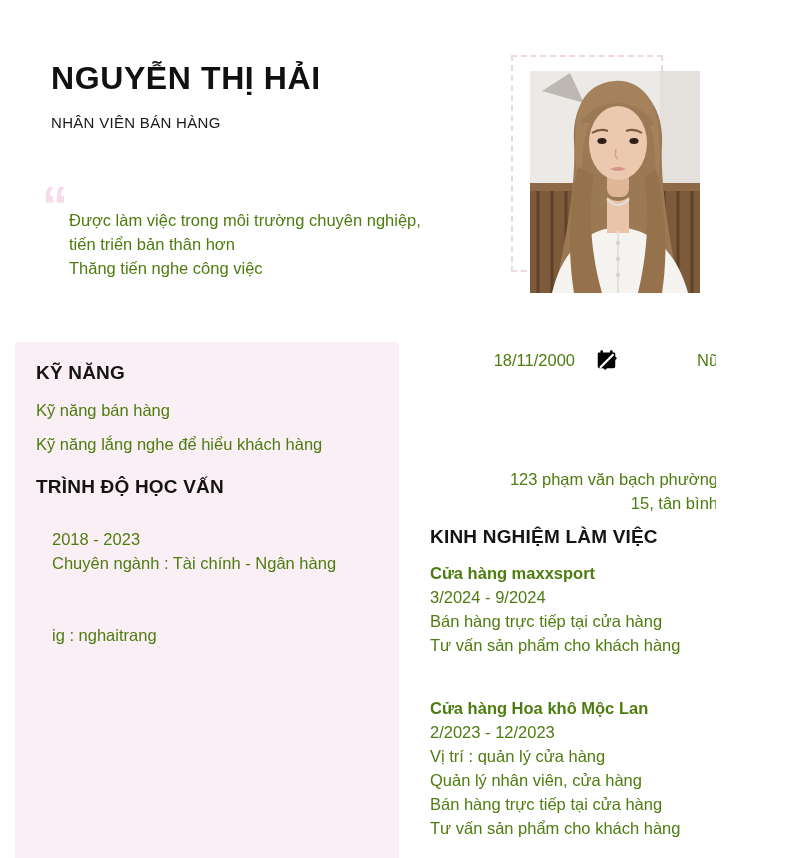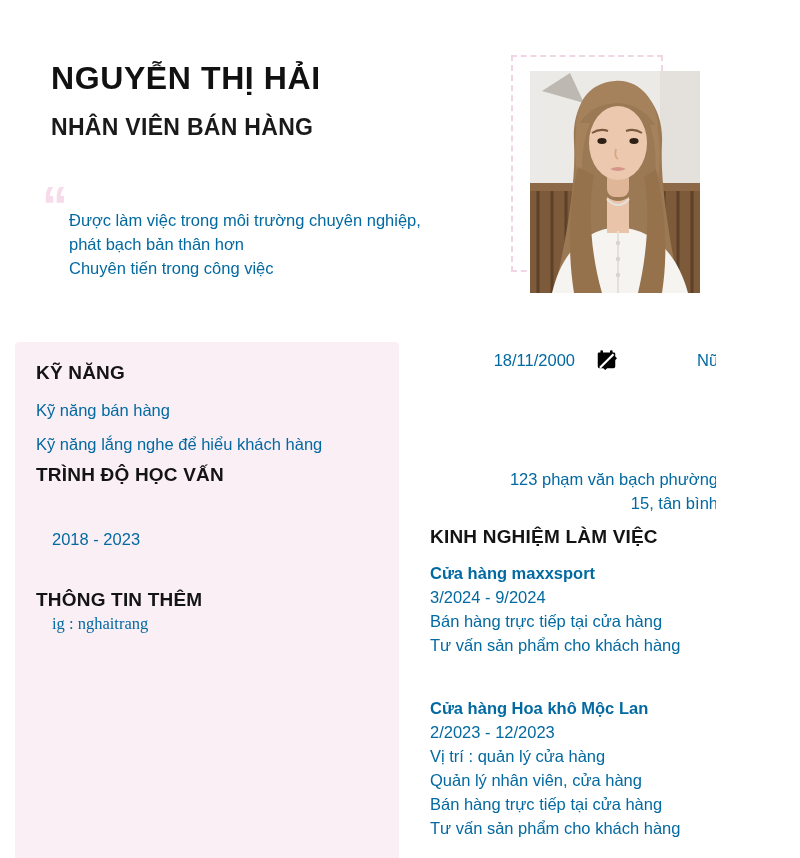--- a/index.html
+++ b/index.html
@@ -7,45 +7,45 @@
     --dashed-pink:#f0d6e4;
     --quote-pink:#f6dcea;
     --text:#1c1c1c;
   }
   *{margin:0;padding:0;box-sizing:border-box;}
   html,body{background:#ffffff;}
   body{font-family:"Liberation Sans","DejaVu Sans",sans-serif;color:var(--text);}
   .page{position:relative;width:716px;height:858px;background:#fff;overflow:hidden;margin-top:23px;}
   .abs{position:absolute;}
   .name{font-size:32px;font-weight:700;letter-spacing:.6px;color:#111;}
-  .job-title{font-size:23px;font-weight:700;letter-spacing:.3px;color:#1a1a1a;}
+  .job-title{font-size:15px;font-weight:400;letter-spacing:.3px;color:#1a1a1a;}
   .quote-mark{font-size:52px;font-weight:700;color:var(--quote-pink);line-height:1;}
-  .body-text{font-size:16.5px;line-height:24px;color:#0369a1;}
+  .body-text{font-size:16.5px;line-height:24px;color:#4d7c0f;}
   .sec-heading{font-size:19px;font-weight:700;color:#141414;letter-spacing:.2px;}
   .panel{background:var(--panel-pink);border-radius:4px;}
   .dashed-frame{border:2px dashed var(--dashed-pink);}
   .right-align{text-align:right;}
   .bold{font-weight:700;}
   .icon{display:inline-block;line-height:0;color:#000;}
   .photo-box{overflow:hidden;}
   .caret-artifact{width:2px;height:11px;background:#ababab;opacity:.65;}
 </style>
 </head>
 <body>
 
 <div class="page">
 
   <div class="abs name" style="left:51px;top:37px;">NGUYỄN THỊ HẢI</div>
   <div class="abs job-title" style="left:51px;top:91px;">NHÂN VIÊN BÁN HÀNG</div>
 
   <div class="abs quote-mark" style="left:42px;top:156px;">“</div>
   <div class="abs body-text" style="left:69px;top:185px;width:390px;">
     <div>Được làm việc trong môi trường chuyên nghiệp,</div>
-    <div>phát bạch bản thân hơn</div>
-    <div>Chuyên tiến trong công việc</div>
+    <div>tiến triển bản thân hơn</div>
+    <div>Thăng tiến nghe công việc</div>
   </div>
 
   <div class="abs dashed-frame" style="left:511px;top:32px;width:152px;height:217px;"></div>
   <div class="abs photo-box" style="left:530px;top:48px;width:170px;height:222px;">
     <svg width="170" height="222" viewBox="0 0 170 222">
       <rect x="0" y="0" width="170" height="222" fill="#eceae6"></rect>
       <rect x="130" y="0" width="40" height="222" fill="#e4e1dc"></rect>
       <polygon points="12,20 40,2 54,32" fill="#bdb8b1"></polygon>
 
       <g>
@@ -136,25 +136,25 @@
     <svg width="24" height="24" viewBox="0 0 24 24" fill="#000">
       <path d="M12 2C8.13 2 5 5.13 5 9c0 5.25 7 13 7 13s7-7.75 7-13c0-3.87-3.13-7-7-7zm0 9.5a2.5 2.5 0 1 1 0-5 2.5 2.5 0 0 1 0 5z"></path>
     </svg>
   </span>
 
   <div class="abs panel" style="left:15px;top:319px;width:384px;height:519px;">
     <div class="abs sec-heading" style="left:21px;top:20px;">KỸ NĂNG</div>
     <div class="abs body-text" style="left:21px;top:56px;">Kỹ năng bán hàng</div>
     <div class="abs body-text" style="left:21px;top:90px;">Kỹ năng lắng nghe để hiểu khách hàng</div>
 
-    <div class="abs sec-heading" style="left:21px;top:122px;">TRÌNH ĐỘ HỌC VẤN</div>
+    <div class="abs sec-heading" style="left:21px;top:134px;">TRÌNH ĐỘ HỌC VẤN</div>
     <div class="abs body-text" style="left:37px;top:185px;">2018 - 2023</div>
+    <div class="abs body-text" style="left:37px;top:209px;">Chuyên ngành : Tài chính - Ngân hàng</div>
 
-    <div class="abs sec-heading" style="left:21px;top:247px;">THÔNG TIN THÊM</div>
-    <div class="abs body-text" style="left:37px;top:270px;font-family:Liberation Serif, serif;">ig : nghaitrang</div>
+    <div class="abs body-text" style="left:37px;top:281px;">ig : nghaitrang</div>
   </div>
 
   <div class="abs sec-heading" style="left:430px;top:503px;">KINH NGHIỆM LÀM VIỆC</div>
 
   <div class="abs" style="left:430px;top:538px;width:350px;">
     <div class="body-text bold">Cửa hàng maxxsport</div>
     <div class="body-text">3/2024 - 9/2024</div>
     <div class="body-text">Bán hàng trực tiếp tại cửa hàng</div>
     <div class="body-text">Tư vấn sản phẩm cho khách hàng</div>
   </div>

